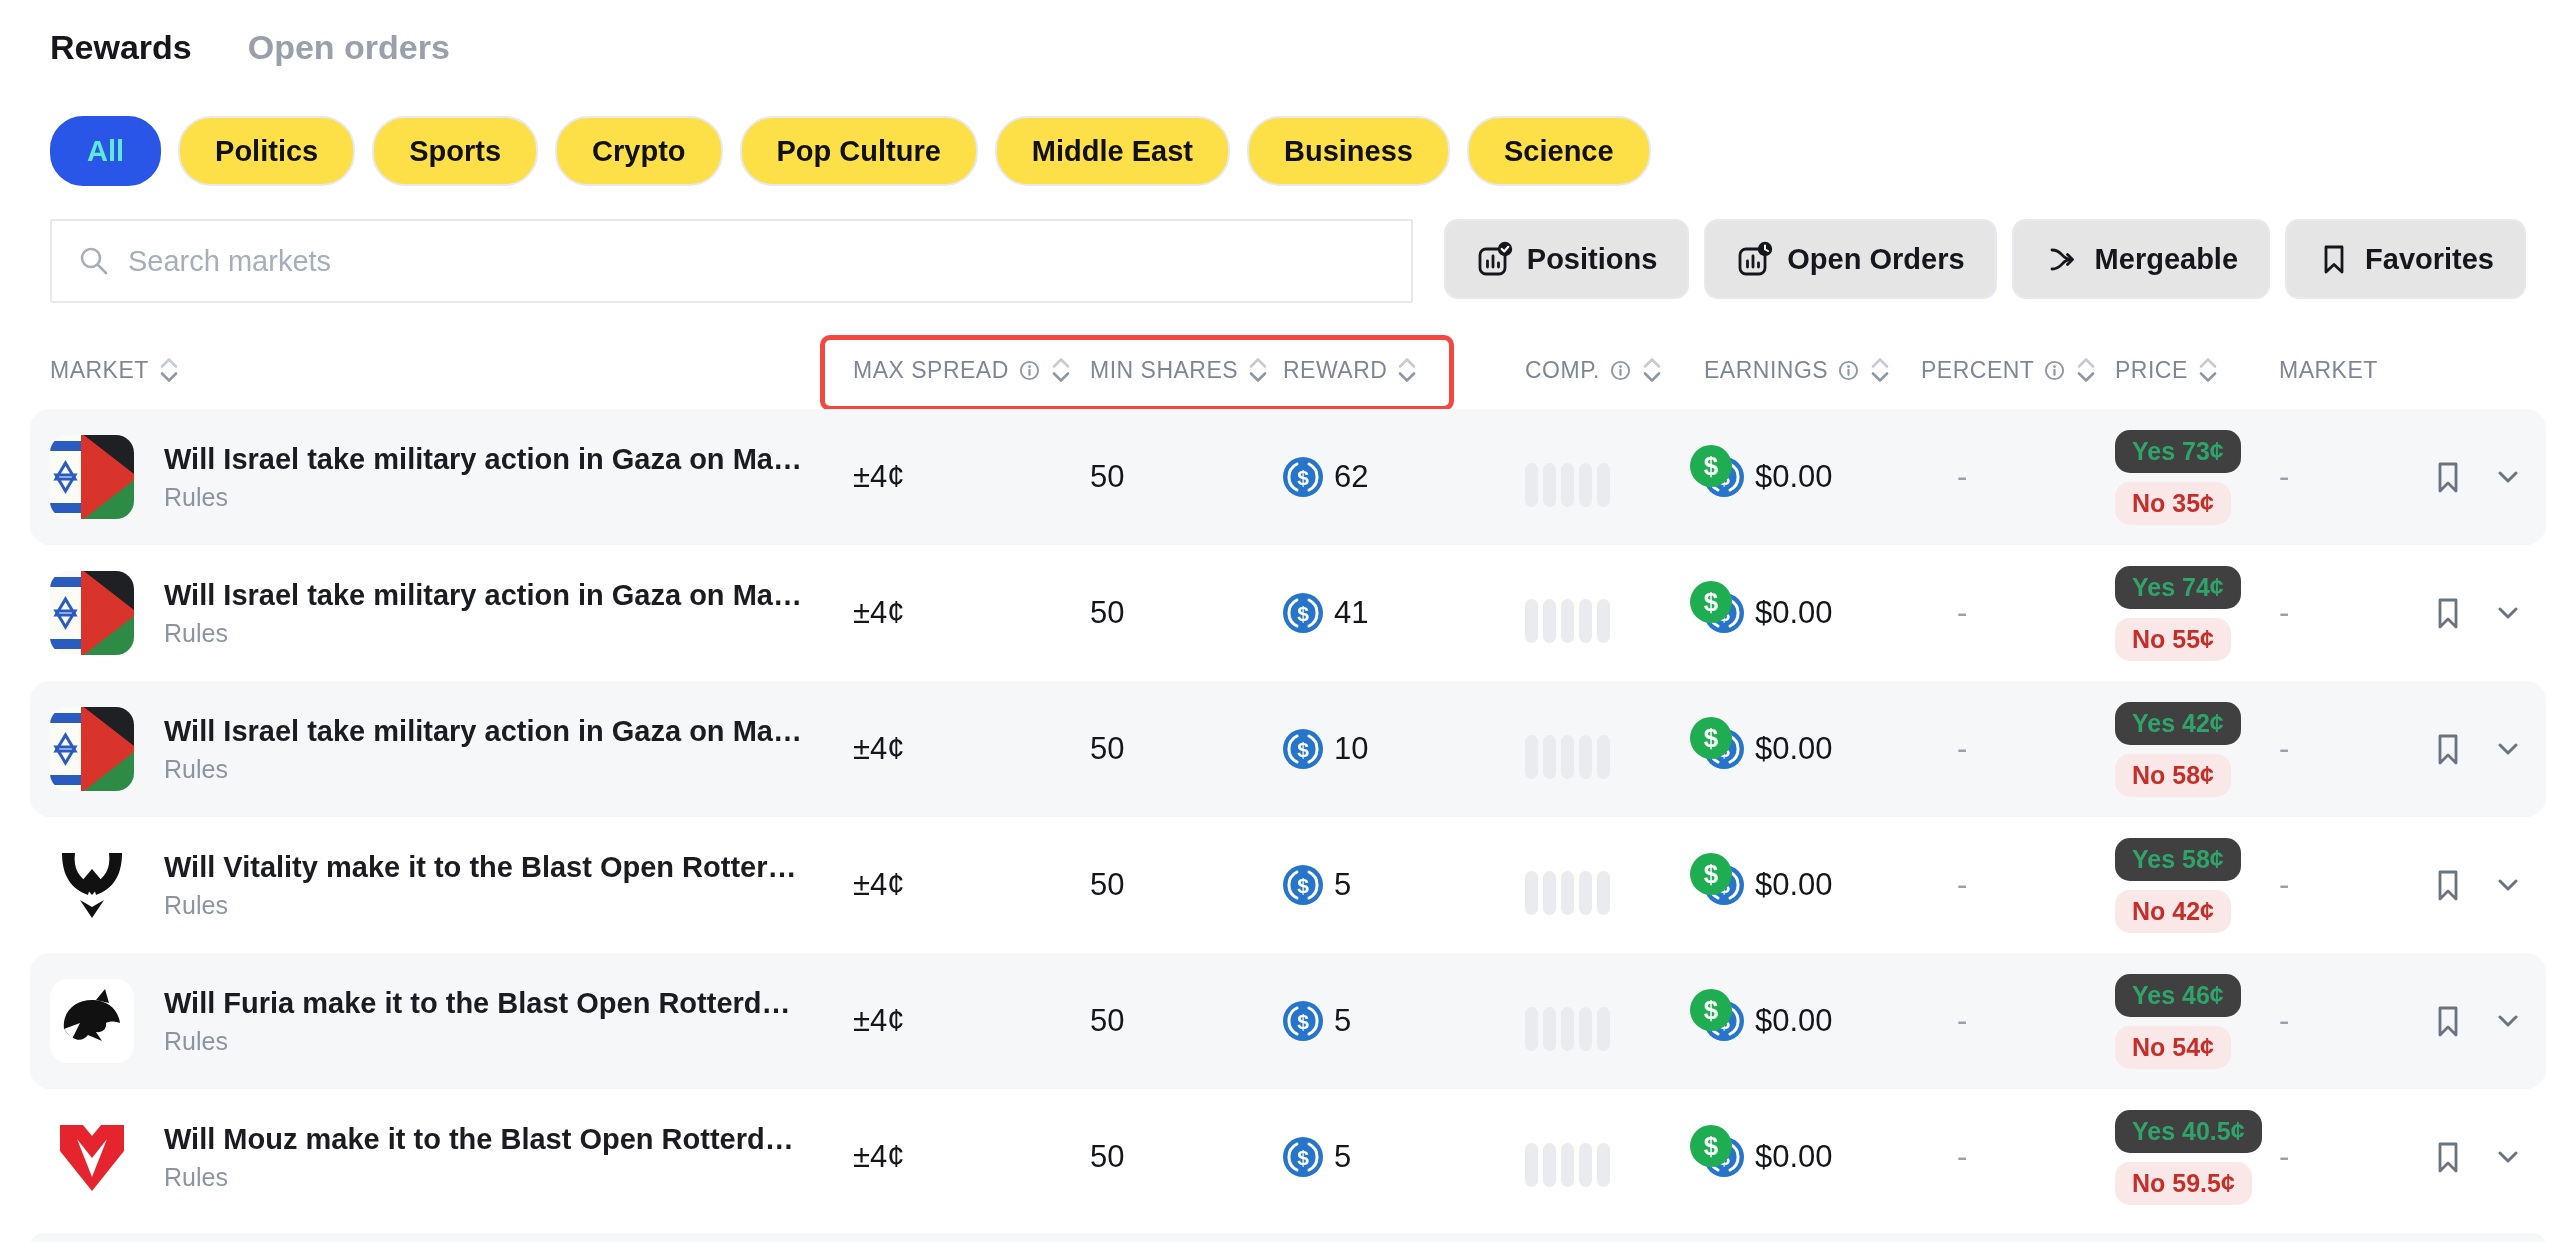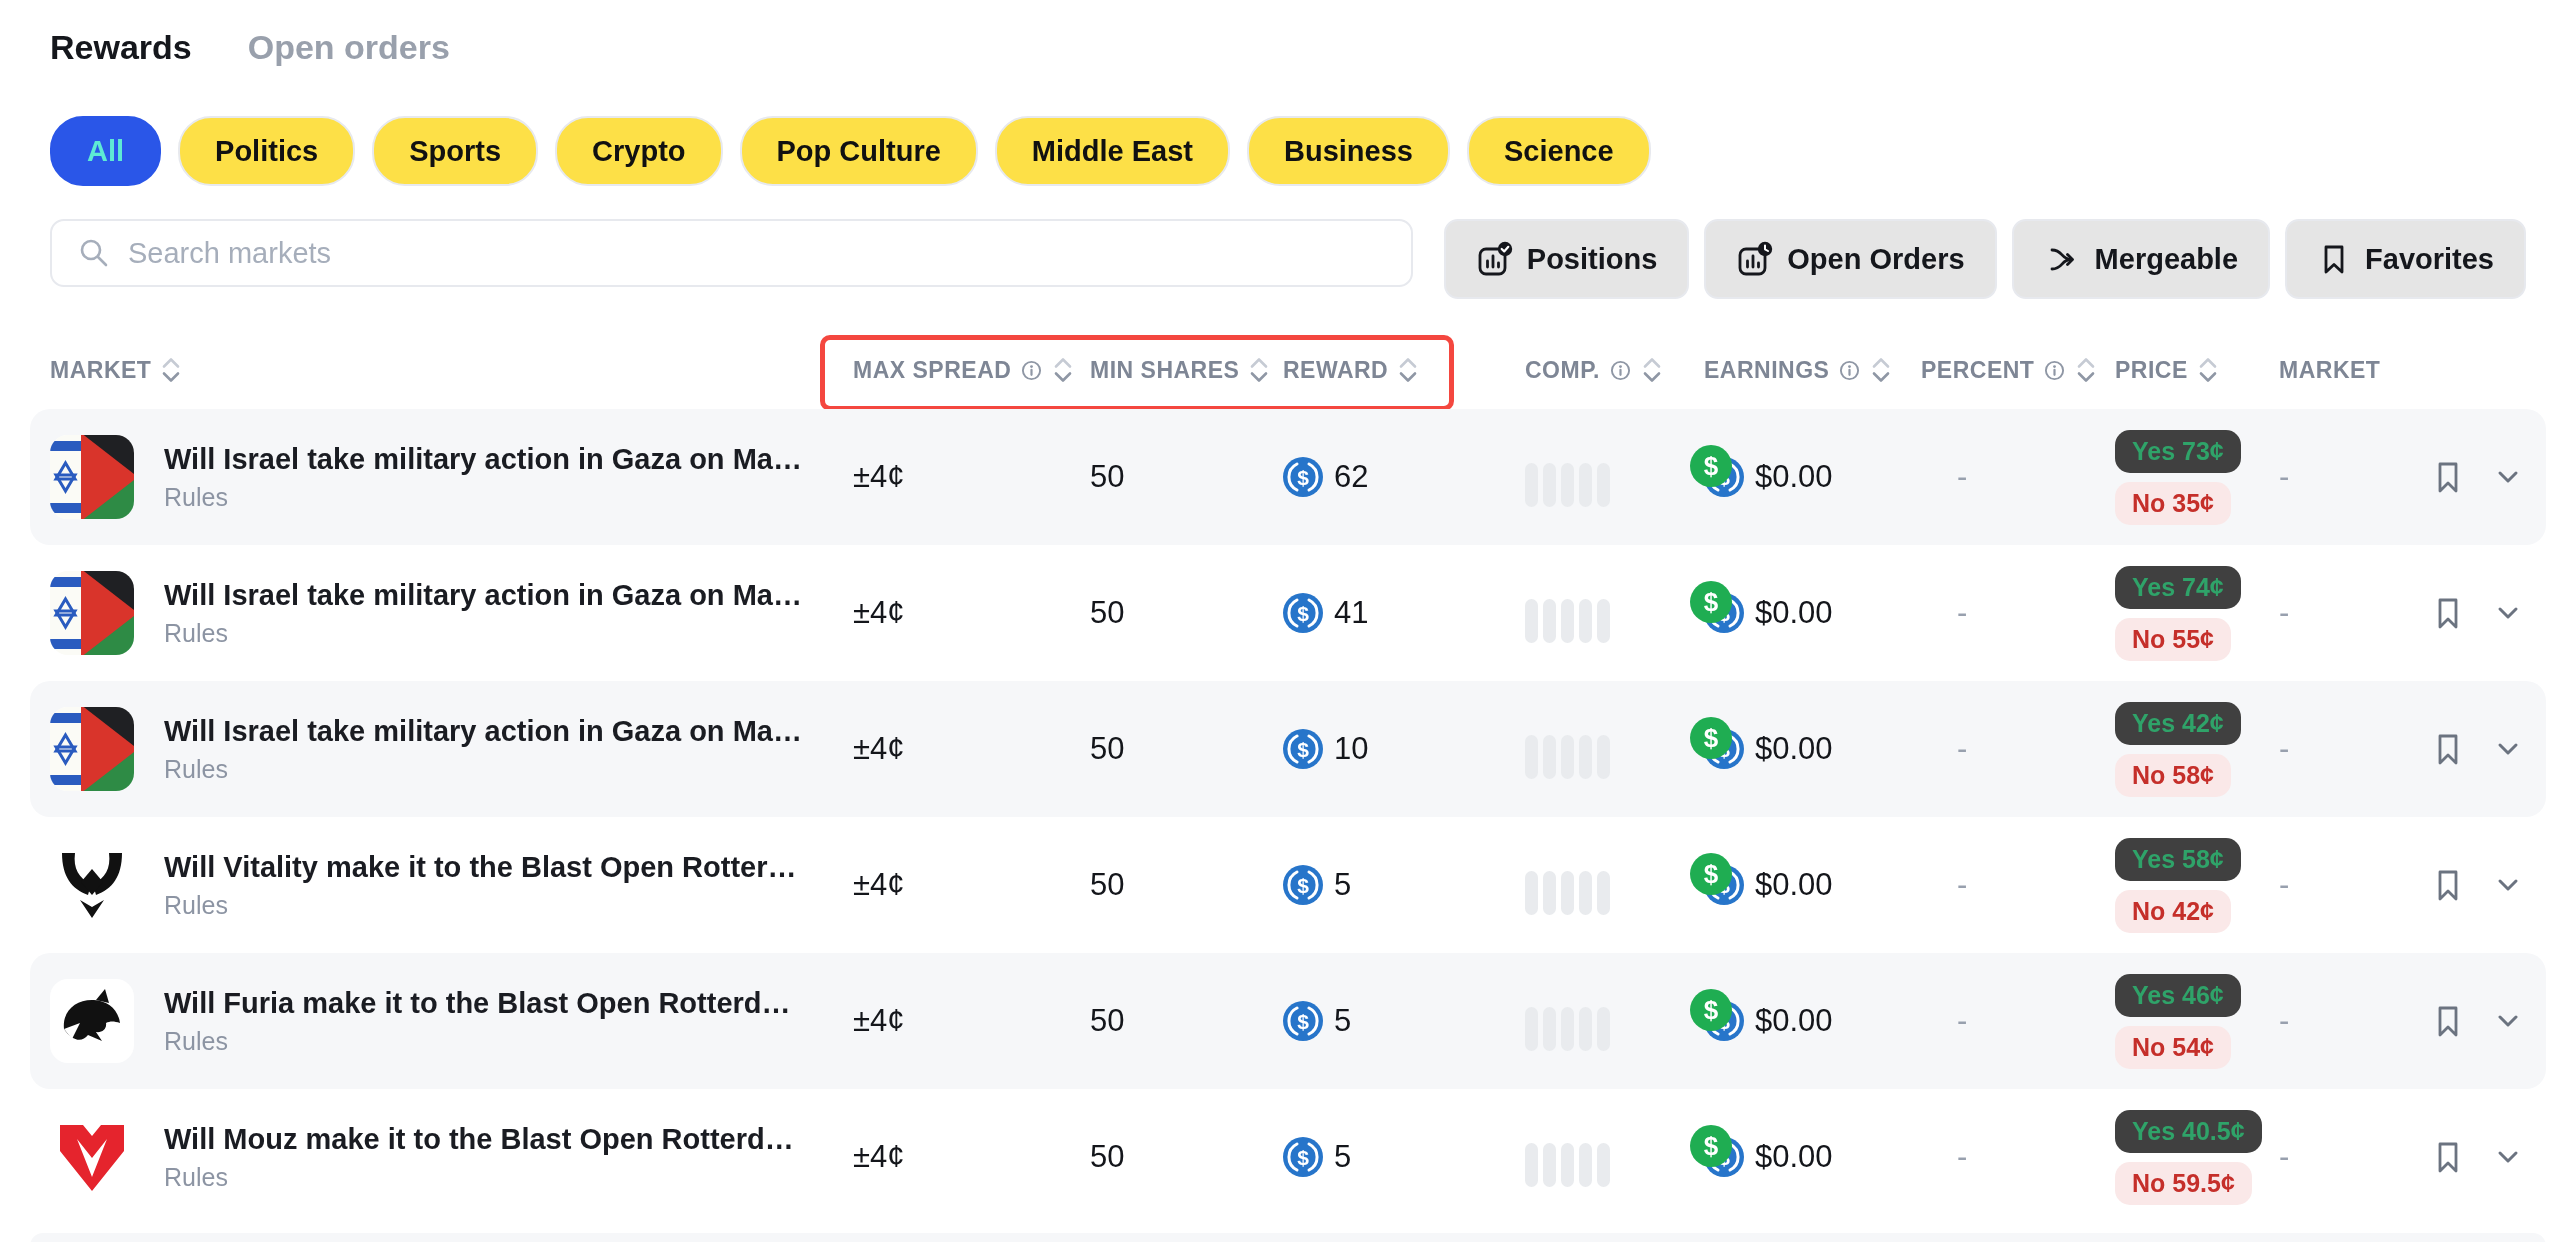--- a/index.html
+++ b/index.html
@@ -12,33 +12,33 @@
   .tab.inactive{color:#99A0AC;font-weight:600;}
 
   
   .filters{position:absolute;left:50px;top:116px;display:flex;gap:17px;}
   .pill{height:66px;display:flex;align-items:center;padding:0 35px;border-radius:33px;
         border:2px solid #E7E9EE;background:#fde047;font-size:29px;font-weight:600;color:#111;cursor:pointer;}
   .pill.active{background:#2A56E8;border-color:#2A56E8;color:#5eead4;}
 
   
   .controls{position:absolute;left:50px;top:219px;width:2476px;display:flex;align-items:stretch;}
-  .search{flex:1;display:flex;align-items:center;height:68px;border:2px solid #E7E9EE;border-radius:14px;
+  .search{flex:1;display:flex;align-items:center;height:84px;border:2px solid #E7E9EE;border-radius:2px;
           background:#fff;box-sizing:border-box;margin-right:16px;}
   .search svg{margin:0 16px 0 26px;}
   .search input{border:none;outline:none;flex:1;font-size:29px;font-family:inherit;color:#333;background:transparent;}
   .search input::placeholder{color:#A6AEBB;}
   .tbtn{display:flex;align-items:center;gap:14px;height:80px;padding:0 30px;margin-left:15px;
         border:2px solid #E7E9EE;border-radius:14px;background:#e5e5e5;font-size:29px;font-weight:700;
         color:#15171C;box-sizing:border-box;cursor:pointer;white-space:nowrap;}
 
   
   .thead{position:absolute;left:30px;top:341px;width:2516px;height:58px;padding:0 20px;box-sizing:border-box;
          display:flex;align-items:center;}
-  .hcell{display:flex;align-items:center;gap:9px;font-size:23px;font-weight:700;letter-spacing:0.5px;
+  .hcell{display:flex;align-items:center;gap:9px;font-size:23px;font-weight:400;letter-spacing:0.5px;
          color:#7E8695;cursor:pointer;}
   .hl-box{position:absolute;left:790px;top:-6px;width:624px;height:66px;border:5px solid #F4473F;
           border-radius:10px;pointer-events:none;}
 
   
   .c-market{width:803px;display:flex;align-items:center;min-width:0;}
   .c-max{width:237px;}.c-min{width:193px;}.c-reward{width:242px;}.c-comp{width:179px;}
   .c-earn{width:217px;}.c-pct{width:194px;}.c-price{width:164px;}.c-chg{width:152px;}
   .c-act{width:94px;display:flex;align-items:center;justify-content:space-between;}
 

